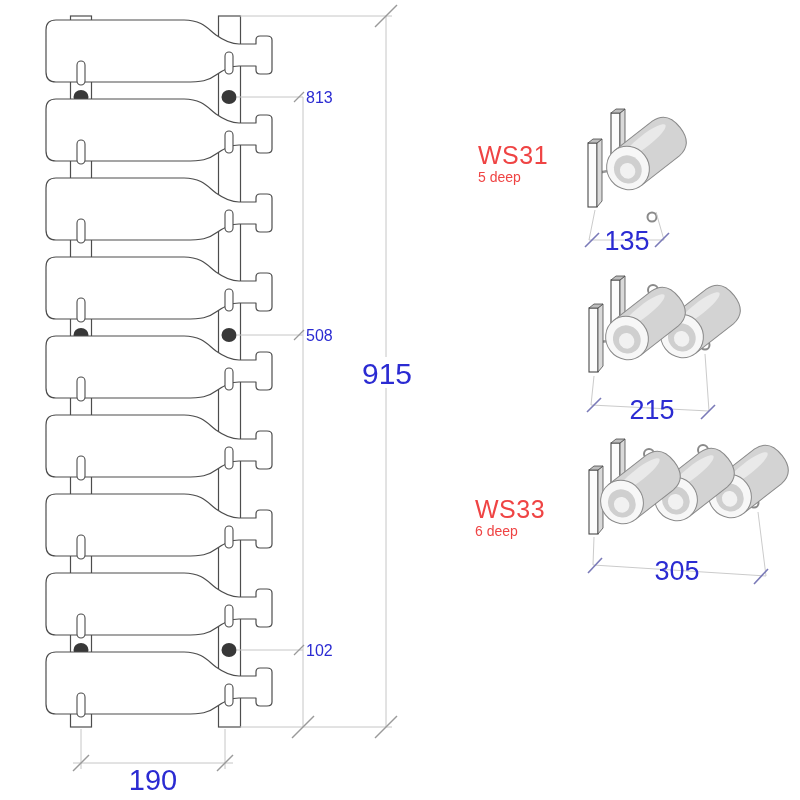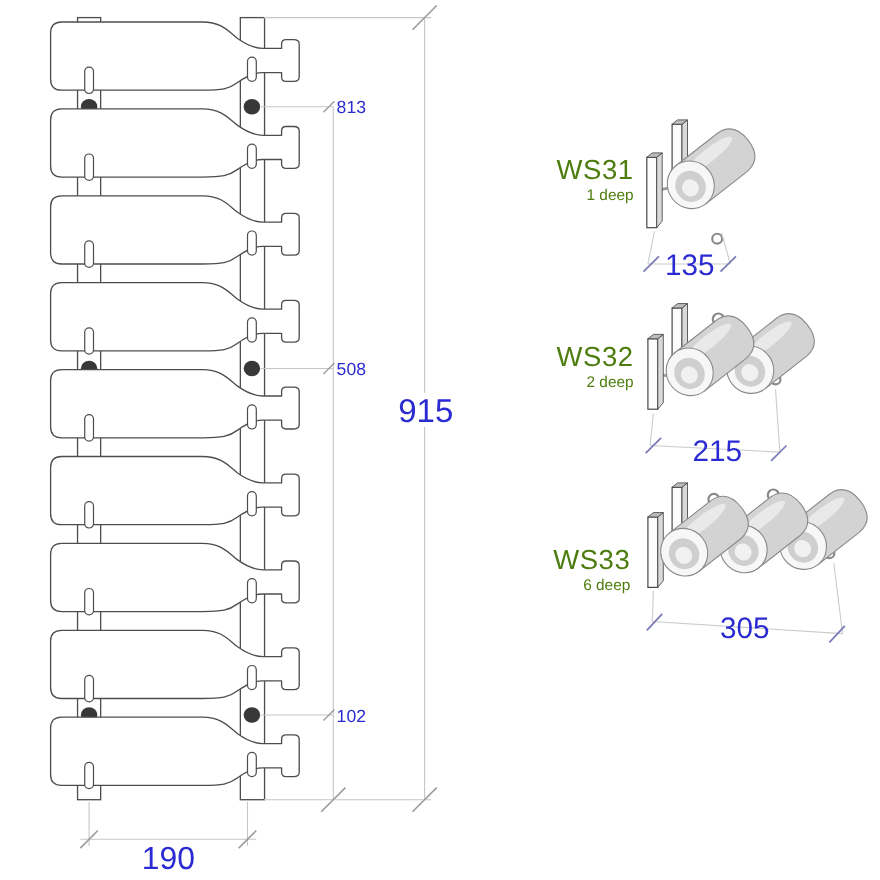--- a/index.html
+++ b/index.html
@@ -2,21 +2,21 @@
 <html><head>
 <meta charset="utf-8">
 <style>
   html,body{margin:0;padding:0;background:#ffffff;}
   body{width:800px;height:800px;position:relative;overflow:hidden;
        font-family:"Liberation Sans", sans-serif;}
   .canvas{position:absolute;inset:0;background:#fff;}
   svg{position:absolute;overflow:visible;}
   svg text{font-family:"Liberation Sans", sans-serif;}
   .dim-blue{fill:#2b2bd2;}
-  .plabel{position:absolute;text-align:right;color:#4d7c0f;}
+  .plabel{position:absolute;text-align:left;color:#ef4444;}
   .plabel .code{font-size:25px;line-height:26px;letter-spacing:0.5px;}
   .plabel .depth{font-size:14px;line-height:16px;margin-top:1px;}
 </style>
 </head>
 <body>
 
 <div class="canvas">
 
   <svg style="left:0;top:0" width="420" height="800" viewBox="0 0 420 800">
     <defs>
@@ -102,43 +102,39 @@
     <text x="306" y="103" font-size="16" class="dim-blue">813</text>
     <text x="306" y="341" font-size="16" class="dim-blue">508</text>
     <text x="306" y="656" font-size="16" class="dim-blue">102</text>
     <rect x="359" y="357" width="55" height="31" fill="#ffffff"></rect>
     <text x="362" y="384" font-size="30" class="dim-blue">915</text>
     <text x="153" y="790" font-size="29" text-anchor="middle" class="dim-blue">190</text>
   </svg>
 
   <div class="plabel" style="left:478px;top:142px;width:98px">
     <div class="code">WS31</div>
-    <div class="depth">1 deep</div>
+    <div class="depth">5 deep</div>
   </div>
   <svg style="left:553px;top:98px" width="165" height="170" viewBox="0 0 165 170">
     <use href="#post" x="58" y="15"></use>
     <line x1="44" y1="75" x2="76" y2="69" stroke="#9a9a9a" stroke-width="2.5"></line>
     <use href="#post" x="35" y="45"></use>
     <g fill="none" stroke="#8a8a8a" stroke-width="2">
       <circle cx="112" cy="31" r="4.5"></circle>
       <circle cx="99" cy="119" r="4.5"></circle>
     </g>
     <use href="#b3d" transform="translate(75,70) rotate(-38)"></use>
     <g>
       <path d="M42,112 L36,142 M103,114 L111,142 M36,142 L111,142" stroke="#cbcbcb" stroke-width="1" fill="none"></path>
       <line x1="32" y1="149" x2="46" y2="135" stroke="#7a7ab8" stroke-width="1.6"></line>
       <line x1="102" y1="149" x2="116" y2="135" stroke="#7a7ab8" stroke-width="1.6"></line>
       <text x="74" y="152" font-size="27" text-anchor="middle" class="dim-blue">135</text>
     </g>
   </svg>
 
-  <div class="plabel" style="left:478px;top:312px;width:98px">
-    <div class="code">WS32</div>
-    <div class="depth">2 deep</div>
-  </div>
   <svg style="left:553px;top:272px" width="195" height="165" viewBox="0 0 195 165">
     <use href="#post" x="58" y="8"></use>
     <line x1="45" y1="70" x2="158" y2="60" stroke="#9a9a9a" stroke-width="2.5"></line>
     <use href="#post" x="36" y="36"></use>
     <g fill="none" stroke="#8a8a8a" stroke-width="2">
       <circle cx="100" cy="18" r="5"></circle>
       <circle cx="160" cy="36" r="4.5"></circle>
       <circle cx="152" cy="73" r="4.5"></circle>
     </g>
     <use href="#b3d" transform="translate(129,64) rotate(-38)"></use>

